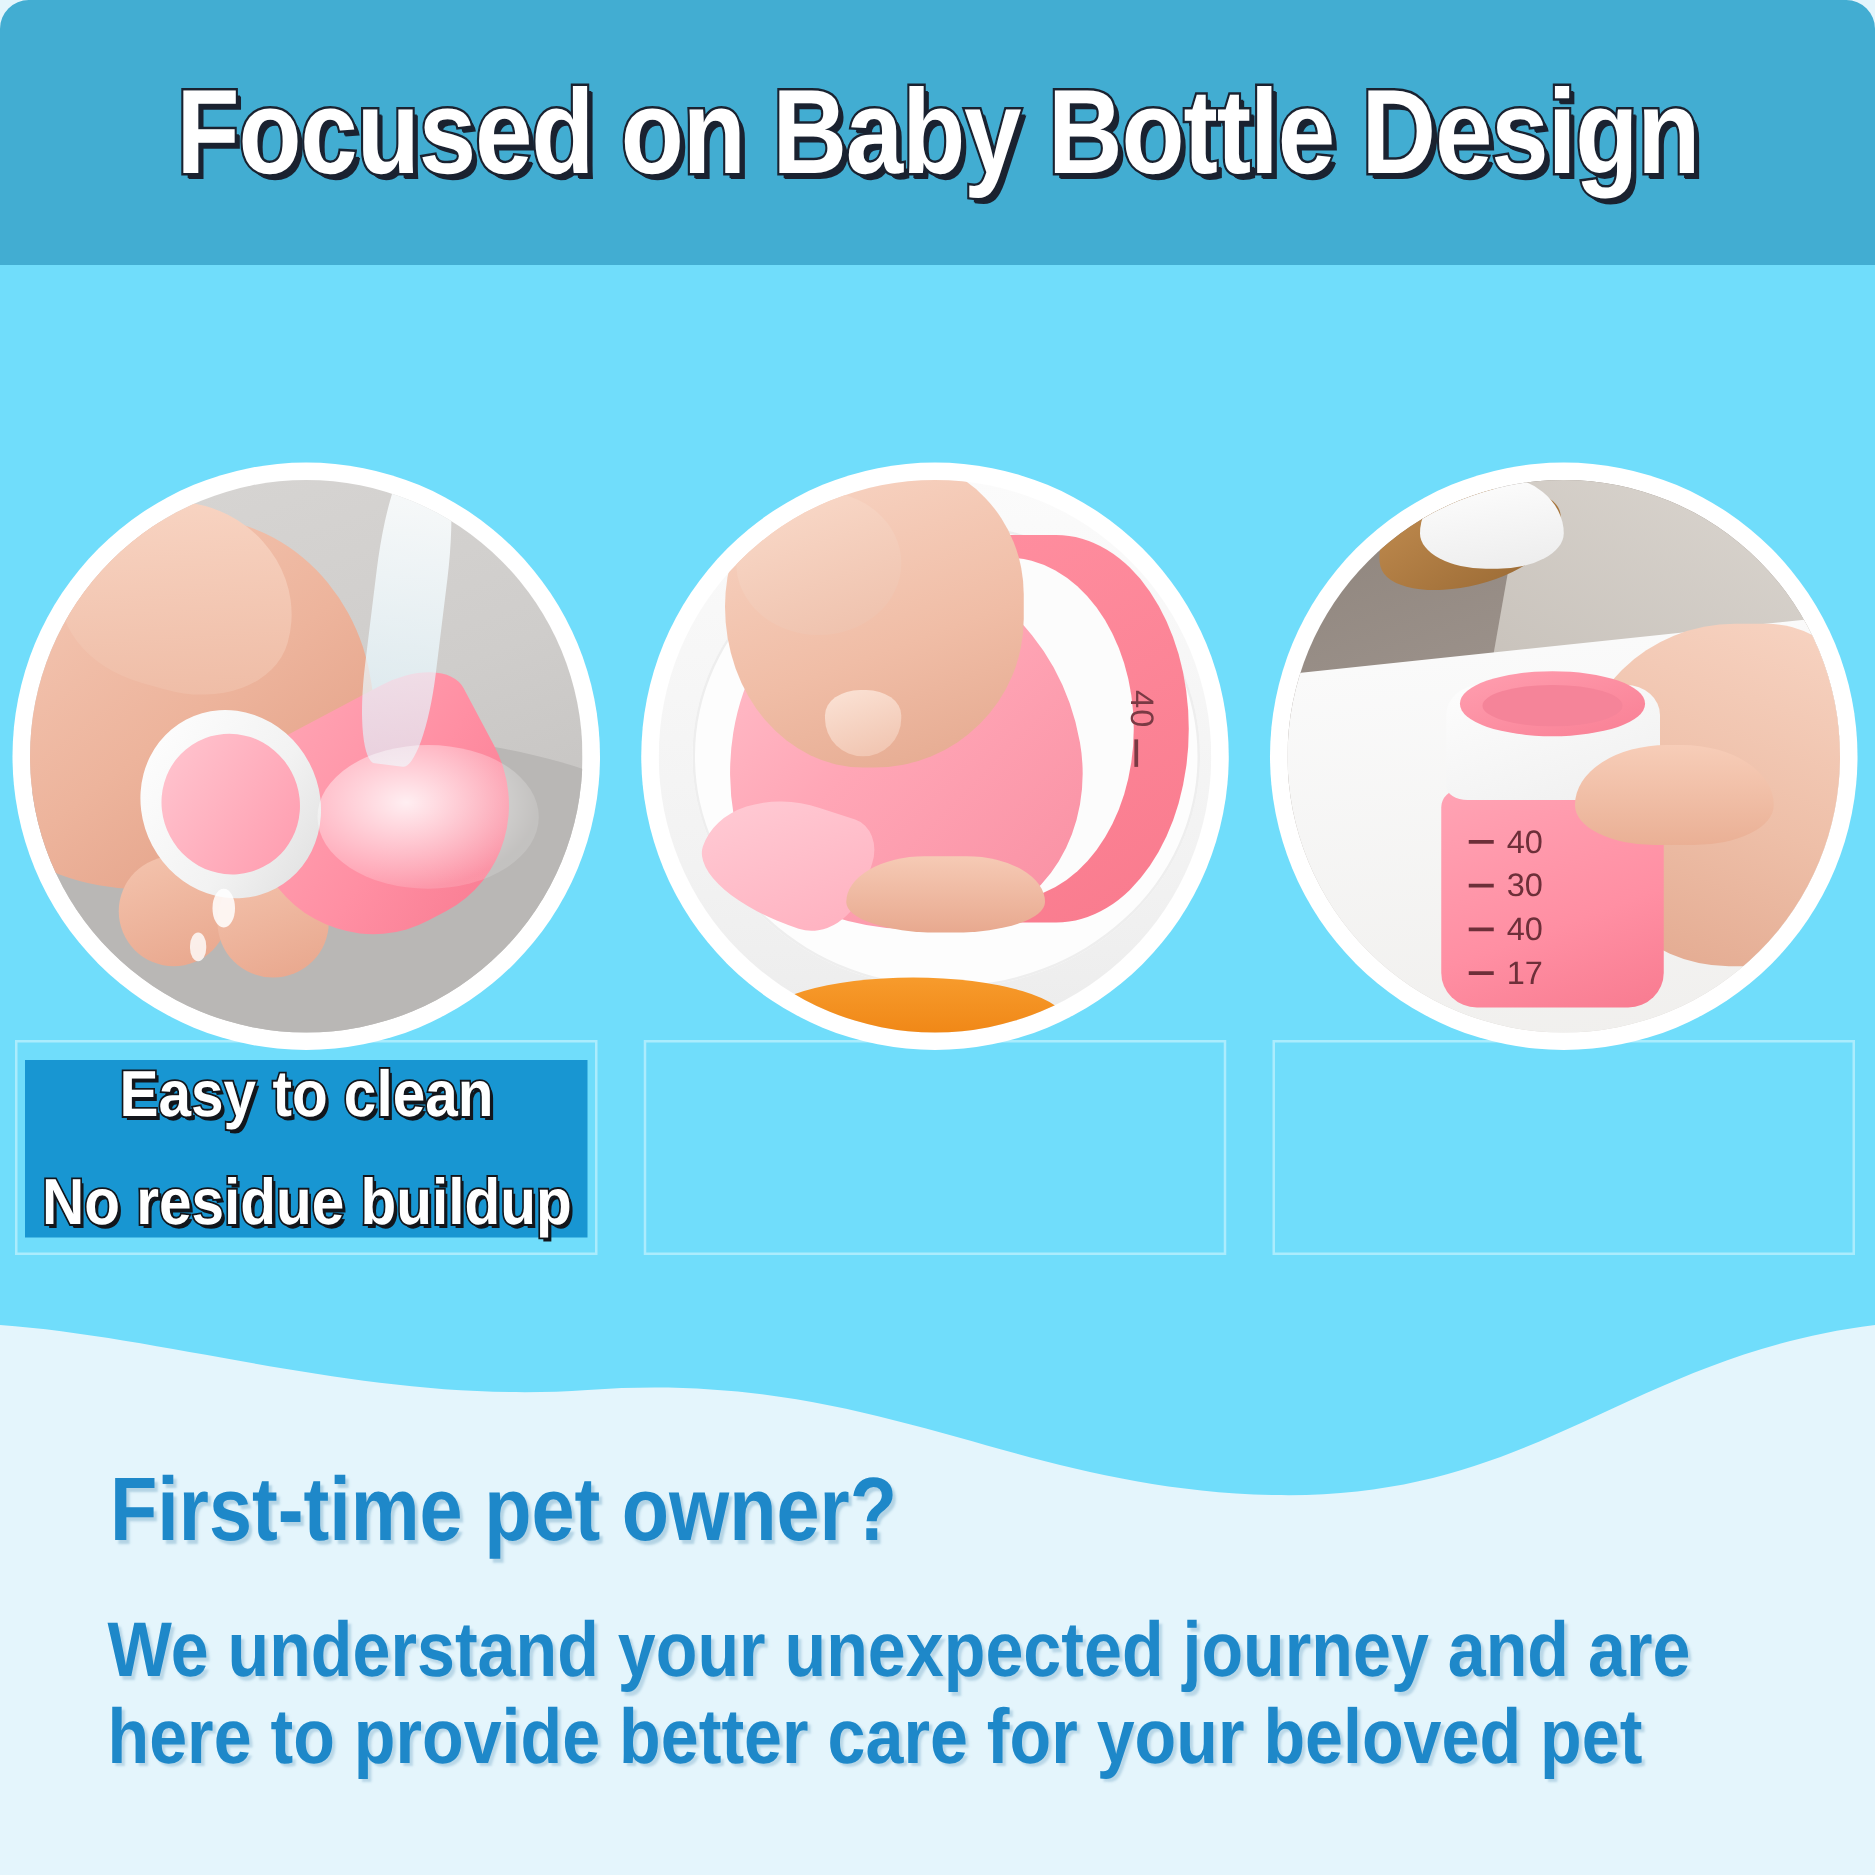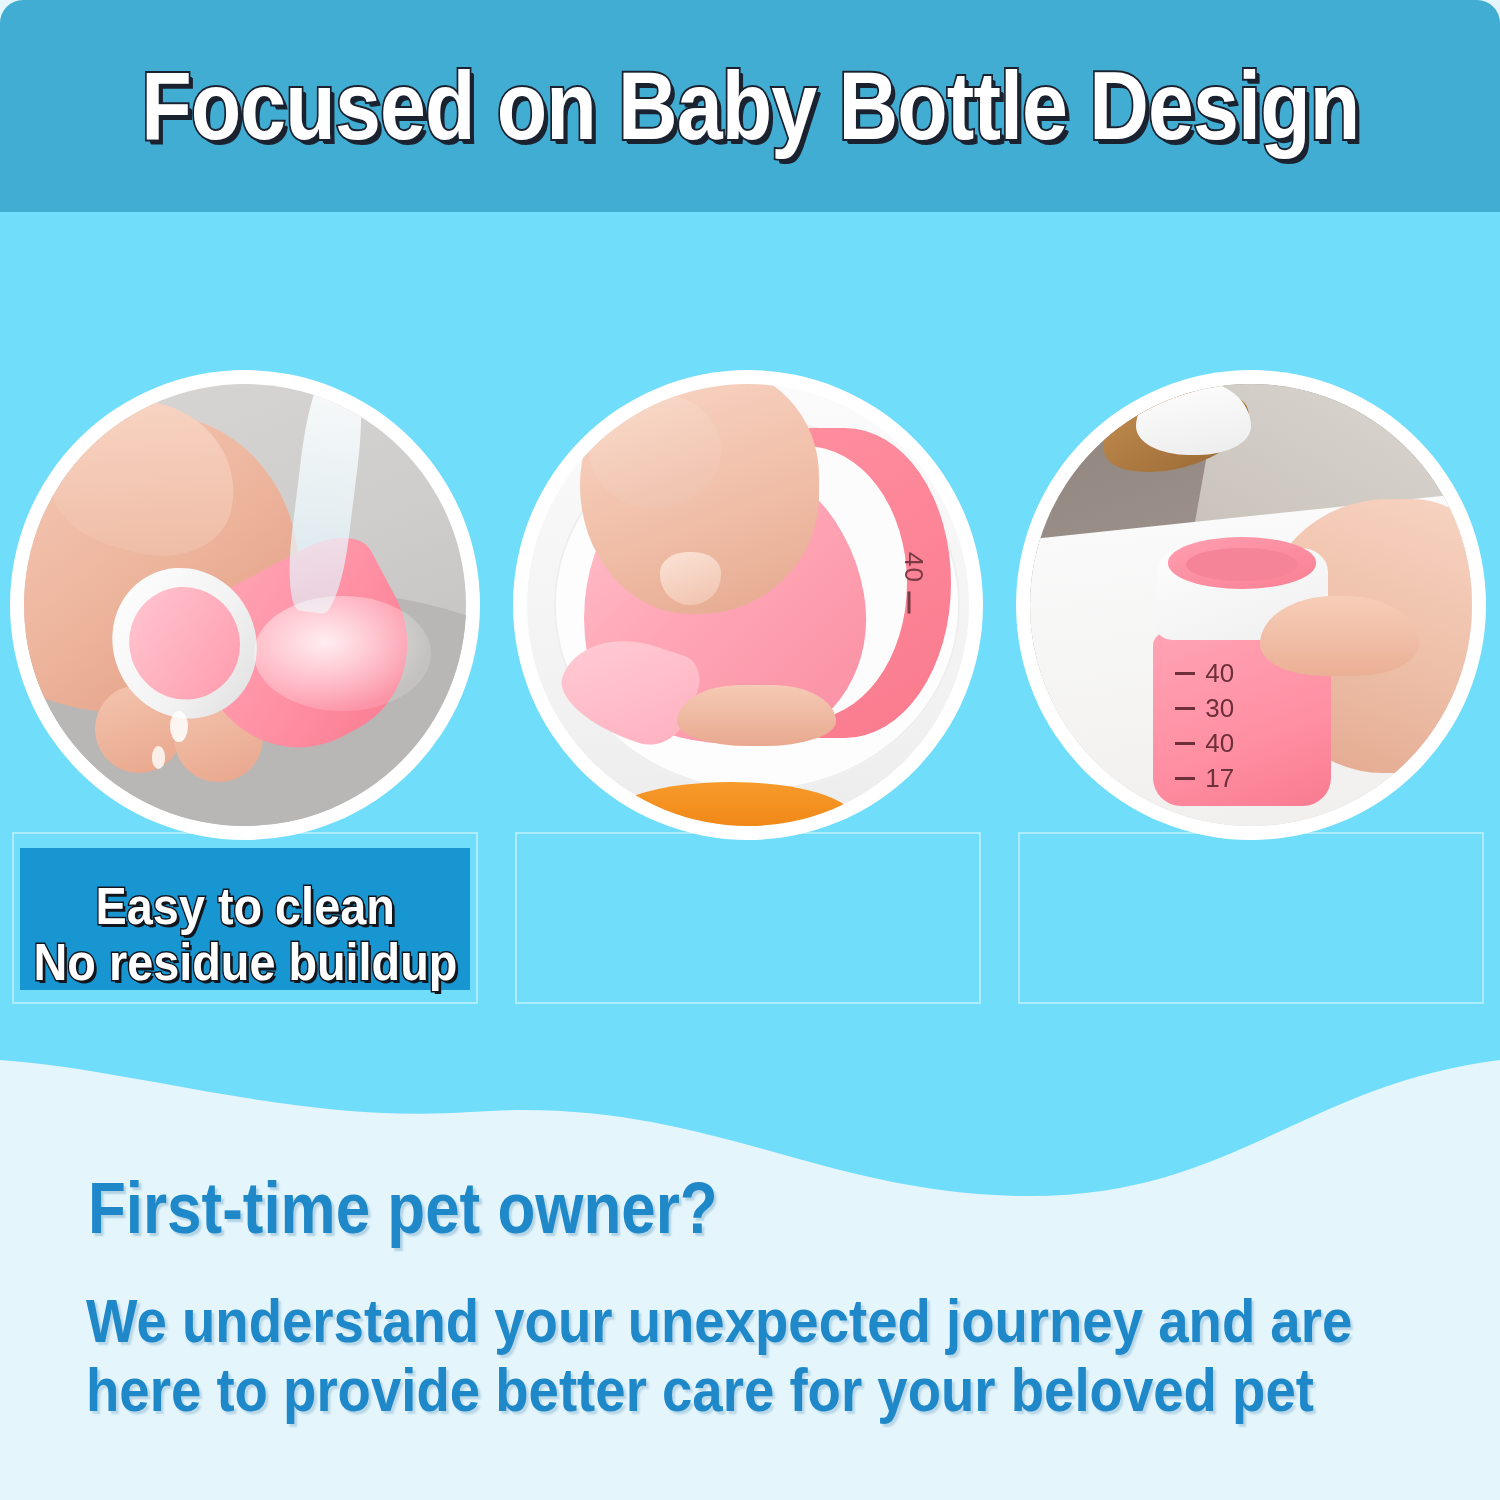--- a/index.html
+++ b/index.html
@@ -121,21 +121,21 @@
   .caption-bar {
     position: absolute;
     left: 12px;
     top: 478px;
     width: 450px;
     height: 142px;
     background: #1896D2;
     display: flex;
     flex-direction: column;
     align-items: center;
-    justify-content: flex-end;
+    justify-content: space-between;
     box-sizing: border-box;
   }
   .caption-line {
     font-family: "Liberation Sans Narrow", "Liberation Sans", sans-serif;
     font-weight: bold;
     font-size: 52px;
     line-height: 1.08;
     color: #ffffff;
     white-space: nowrap;
     transform: scaleX(0.9);

